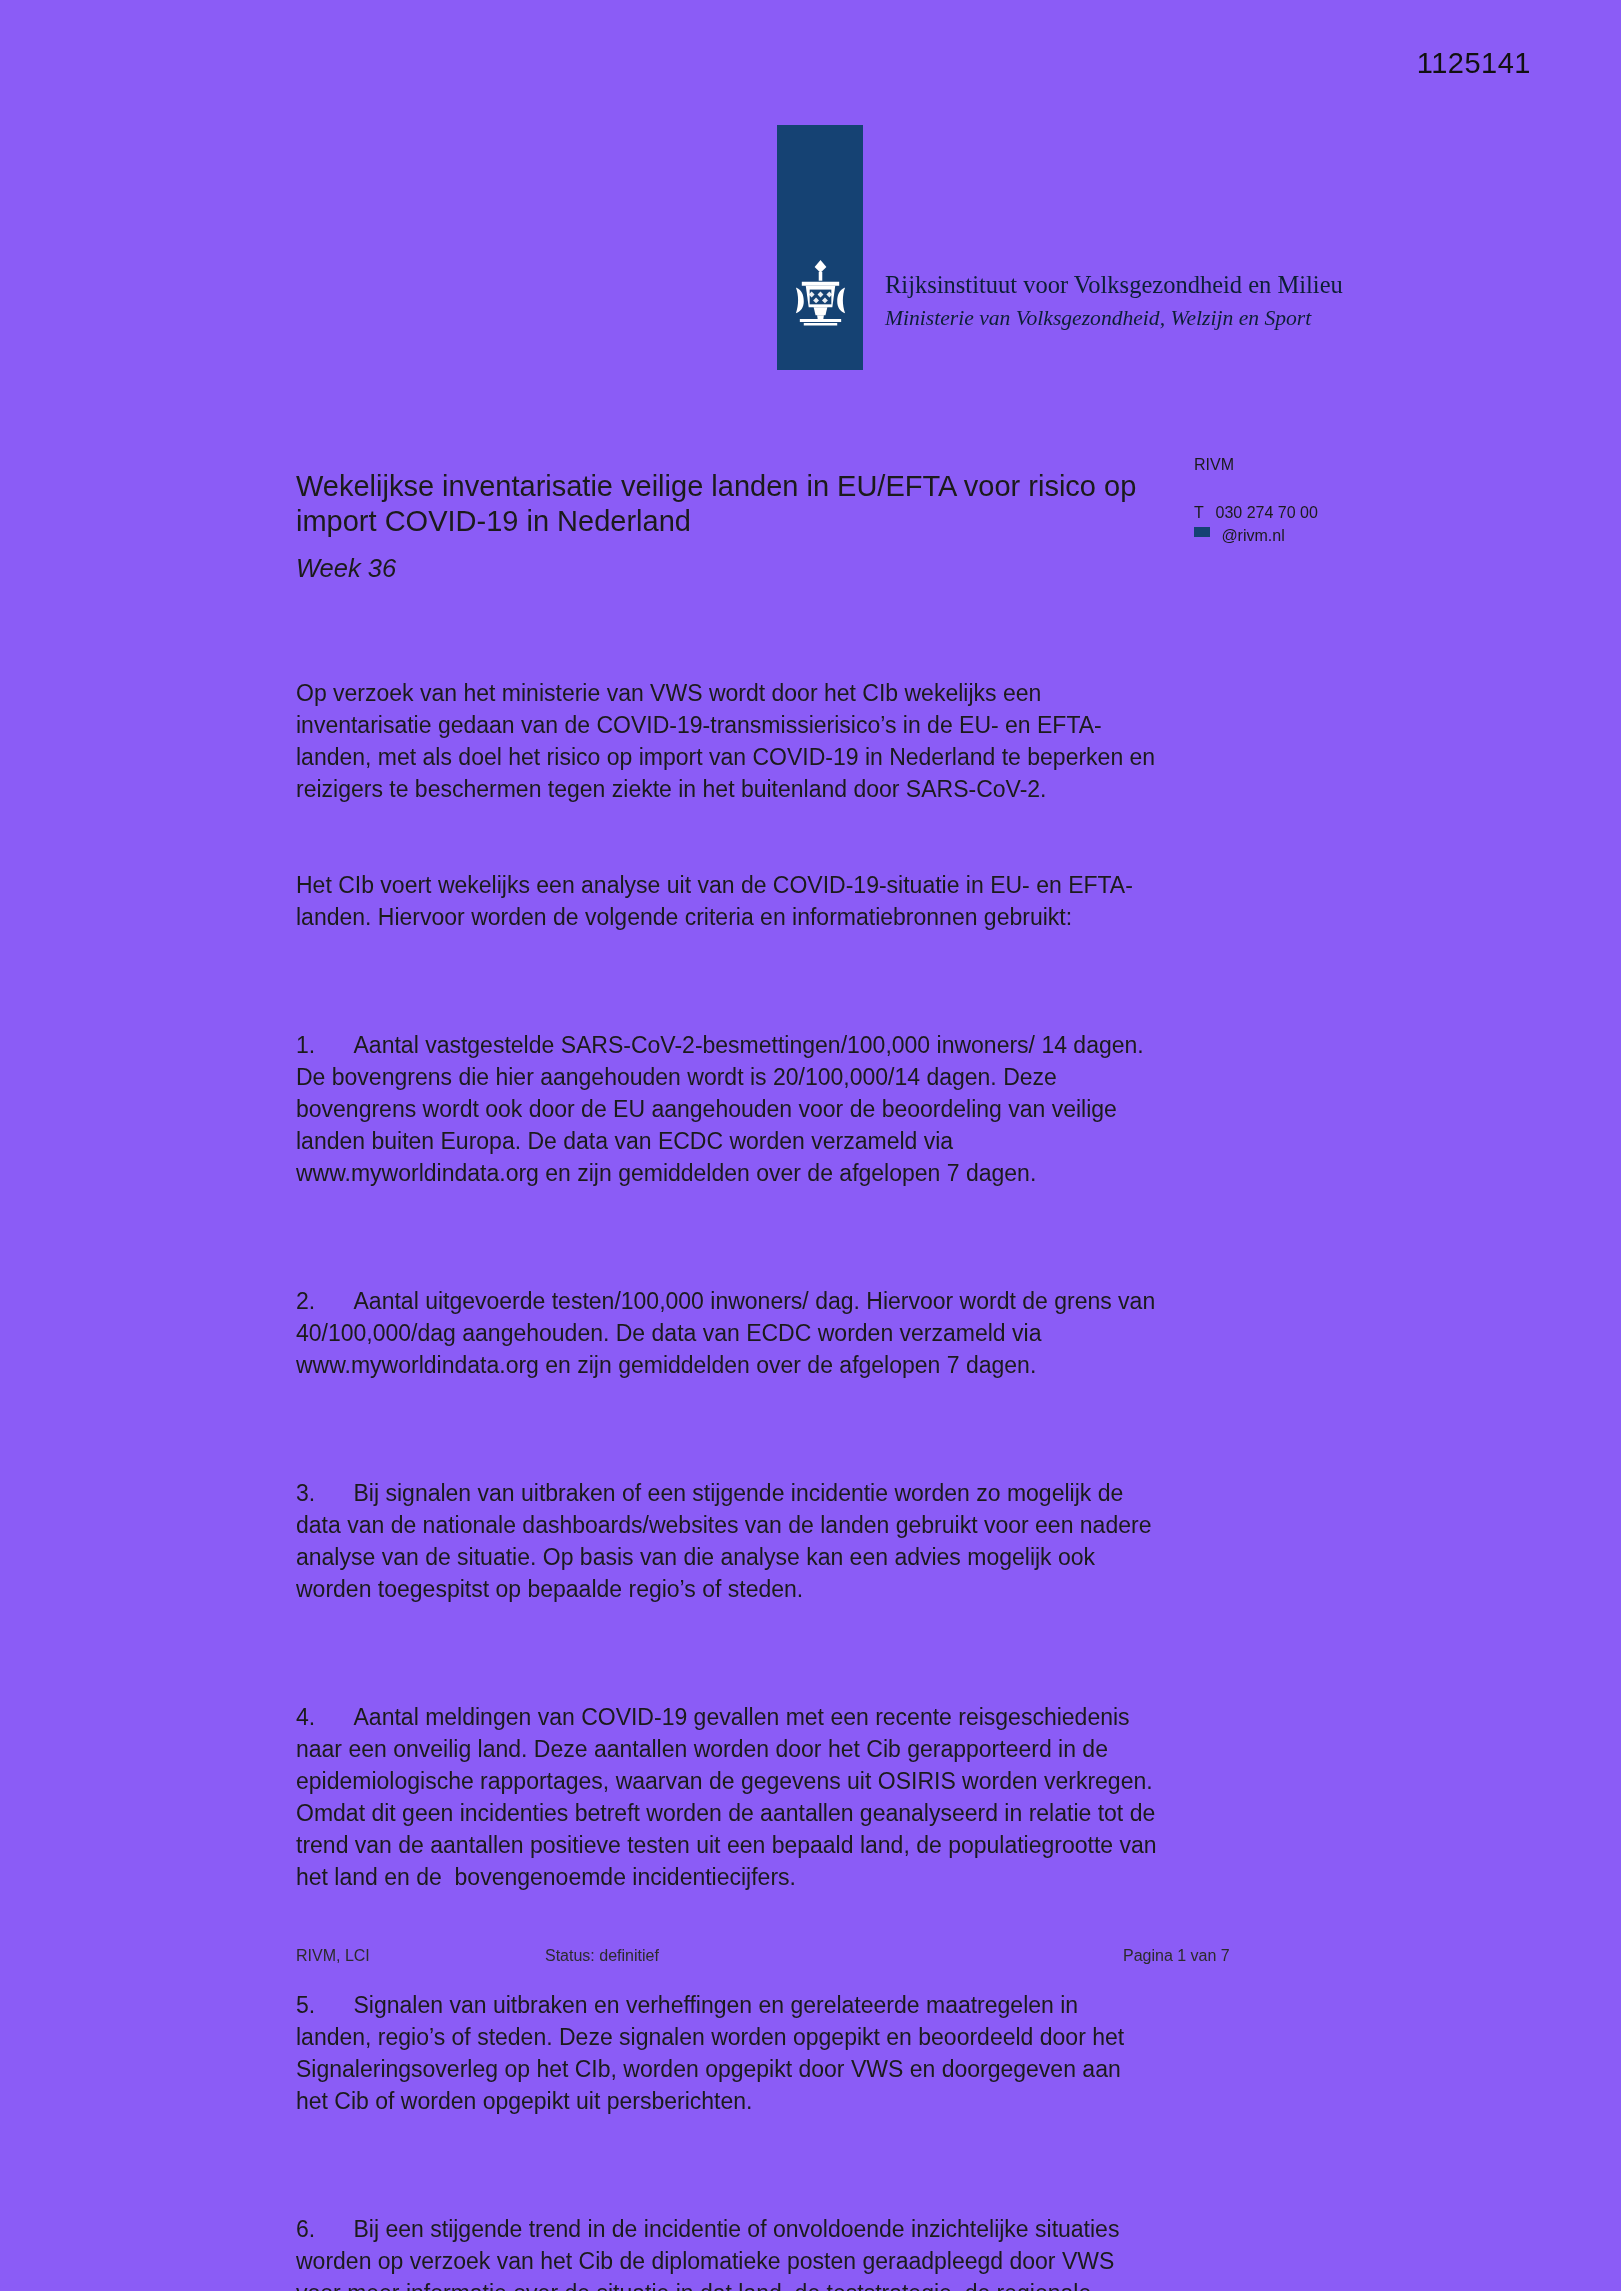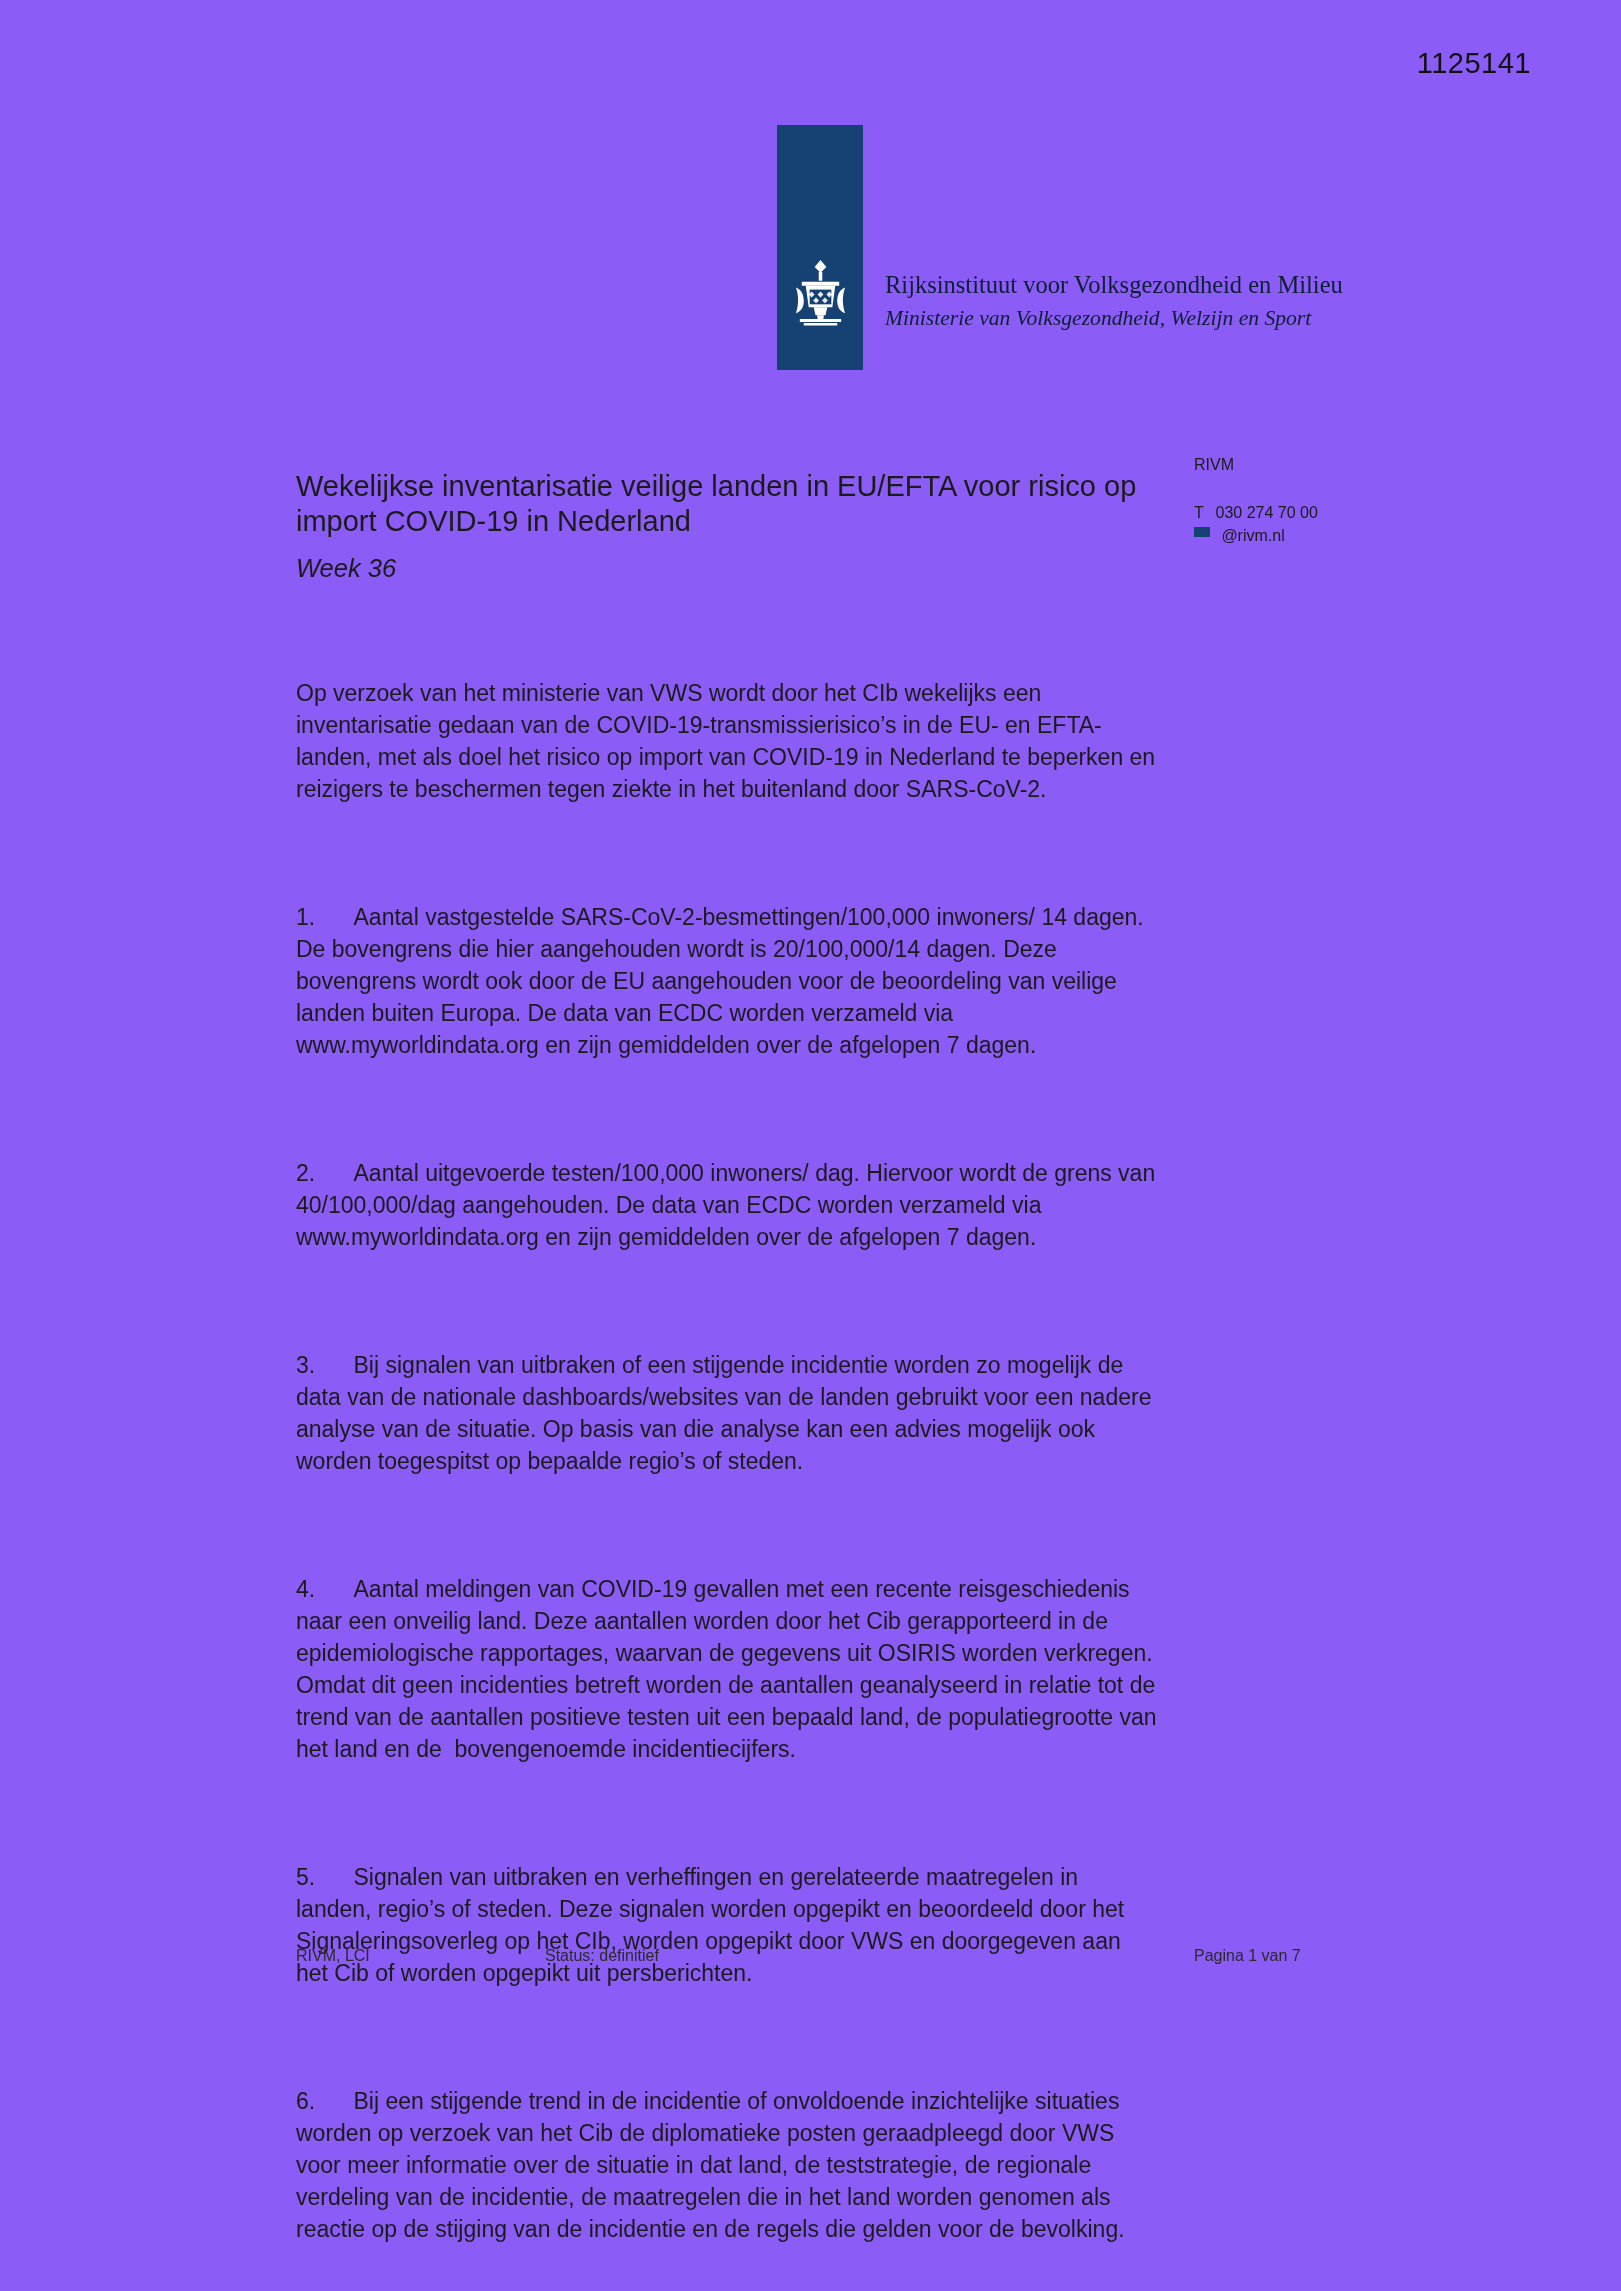--- a/index.html
+++ b/index.html
@@ -156,21 +156,21 @@
     left: 296px;
     top: 0;
   }
   .footer .f-mid {
     position: absolute;
     left: 545px;
     top: 0;
   }
   .footer .f-right {
     position: absolute;
-    left: 1194px;
+    left: 1123px;
     top: 0;
   }
   svg.crest { display:block; }
 </style>
 </head>
 <body>
 
 <div class="page">
 
   <div class="doc-number">1125141</div>
@@ -208,20 +208,21 @@
 en Milieu</div>
     <div class="l2">Ministerie van Volksgezondheid,
 Welzijn en Sport</div>
   </div>
 
   <div class="title">Wekelijkse inventarisatie veilige landen in EU/EFTA voor risico op import COVID-19 in Nederland</div>
   <div class="subtitle">Week 36</div>
 
   <div class="body-text">
     <p class="para">Op verzoek van het ministerie van VWS wordt door het CIb wekelijks een inventarisatie gedaan van de COVID-19-transmissierisico’s in de EU- en EFTA-landen, met als doel het risico op import van COVID-19 in Nederland te beperken en reizigers te beschermen tegen ziekte in het buitenland door SARS-CoV-2.</p>
+    <p class="para">Het CIb voert wekelijks een analyse uit van de COVID-19-situatie in EU- en EFTA-landen. Hiervoor worden de volgende criteria en informatiebronnen gebruikt:</p>
 
     <p class="num-item"><span>1.</span><span>&nbsp;&nbsp;&nbsp;&nbsp;&nbsp;&nbsp;</span><span>Aantal vastgestelde SARS-CoV-2-besmettingen/100,000 inwoners/ 14 dagen. De bovengrens die hier aangehouden wordt is 20/100,000/14 dagen. Deze bovengrens wordt ook door de EU aangehouden voor de beoordeling van veilige landen buiten Europa. De data van ECDC worden verzameld via www.myworldindata.org en zijn gemiddelden over de afgelopen 7 dagen.</span></p>
 
     <p class="num-item"><span>2.</span><span>&nbsp;&nbsp;&nbsp;&nbsp;&nbsp;&nbsp;</span><span>Aantal uitgevoerde testen/100,000 inwoners/ dag. Hiervoor wordt de grens van 40/100,000/dag aangehouden. De data van ECDC worden verzameld via www.myworldindata.org en zijn gemiddelden over de afgelopen 7 dagen.</span></p>
 
     <p class="num-item"><span>3.</span><span>&nbsp;&nbsp;&nbsp;&nbsp;&nbsp;&nbsp;</span><span>Bij signalen van uitbraken of een stijgende incidentie worden zo mogelijk de data van de nationale dashboards/websites van de landen gebruikt voor een nadere analyse van de situatie. Op basis van die analyse kan een advies mogelijk ook worden toegespitst op bepaalde regio’s of steden.</span></p>
 
     <p class="num-item"><span>4.</span><span>&nbsp;&nbsp;&nbsp;&nbsp;&nbsp;&nbsp;</span><span>Aantal meldingen van COVID-19 gevallen met een recente reisgeschiedenis naar een onveilig land. Deze aantallen worden door het Cib gerapporteerd in de epidemiologische rapportages, waarvan de gegevens uit OSIRIS worden verkregen. Omdat dit geen incidenties betreft worden de aantallen geanalyseerd in relatie tot de trend van de aantallen positieve testen uit een bepaald land, de populatiegrootte van het land en de  bovengenoemde incidentiecijfers.</span></p>
 
     <p class="num-item"><span>5.</span><span>&nbsp;&nbsp;&nbsp;&nbsp;&nbsp;&nbsp;</span><span>Signalen van uitbraken en verheffingen en gerelateerde maatregelen in landen, regio’s of steden. Deze signalen worden opgepikt en beoordeeld door het Signaleringsoverleg op het CIb, worden opgepikt door VWS en doorgegeven aan het Cib of worden opgepikt uit persberichten.</span></p>

